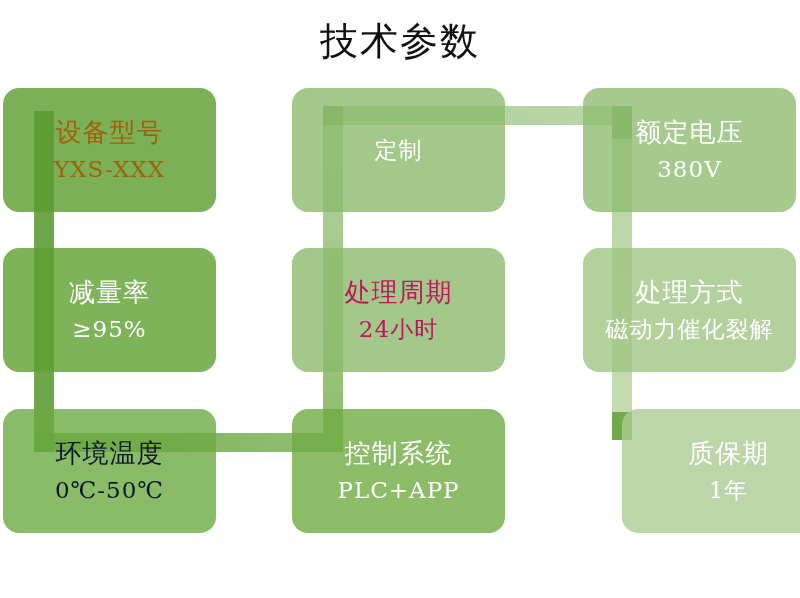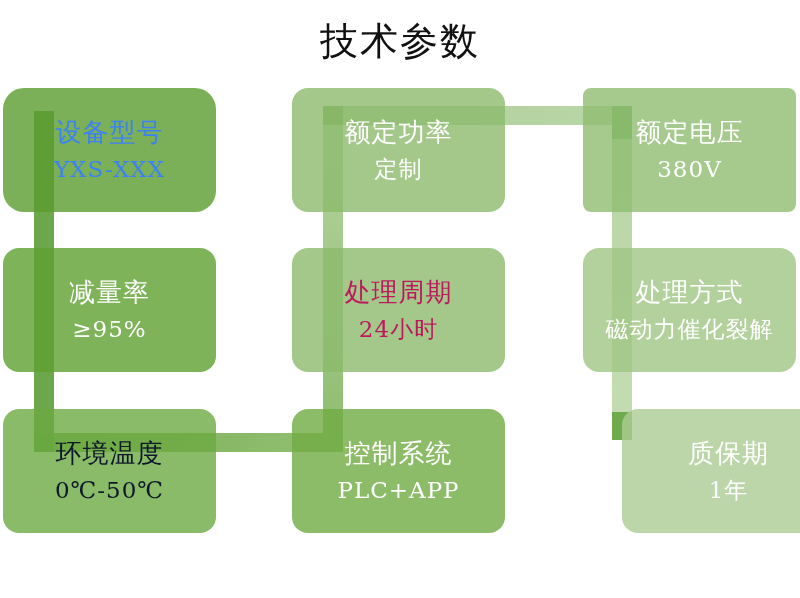--- a/index.html
+++ b/index.html
@@ -38,29 +38,28 @@
   <div id="v1" class="seg" style="background: rgb(108, 167, 75);"></div>
   <div id="h1" class="seg" style="background: linear-gradient(to right, rgb(120, 173, 83), rgb(147, 192, 115));"></div>
   <div id="v2" class="seg" style="background: linear-gradient(rgb(182, 211, 162), rgb(144, 190, 112));"></div>
   <div id="h2" class="seg" style="background: linear-gradient(to right, rgb(174, 208, 154), rgb(186, 214, 167));"></div>
   <div id="v3" class="seg" style="background: linear-gradient(rgb(183, 212, 163), rgb(197, 220, 178));"></div>
   <div id="corner7" class="joint" style="background: rgb(93, 154, 60);"></div>
   <div id="corner2" class="joint" style="background: rgb(121, 173, 82);"></div>
   <div id="corner3" class="joint" style="background: rgb(111, 170, 77);"></div>
   <div id="endcap9" class="joint" style="background: rgb(111, 170, 77);"></div>
 
-  <div class="box b1" style="background: rgba(91, 156, 46, 0.8); color: #3b82f6; border-radius: 21px;">
+  <div class="box b1" style="background: rgba(91, 156, 46, 0.8); color: #a16207;">
     <div class="lbl">设备型号</div>
     <div class="val">YXS-XXX</div>
   </div>
   <div class="box b2" style="background: rgba(140, 186, 109, 0.8); color: rgb(255, 255, 255);">
-    <div class="lbl">额定功率</div>
     <div class="val">定制</div>
   </div>
-  <div class="box b3" style="background: rgba(144, 189, 114, 0.8); color: rgb(255, 255, 255); border-radius: 8px;">
+  <div class="box b3" style="background: rgba(144, 189, 114, 0.8); color: rgb(255, 255, 255);">
     <div class="lbl">额定电压</div>
     <div class="val">380V</div>
   </div>
   <div class="box b4" style="background: rgba(95, 160, 49, 0.8); color: rgb(255, 255, 255); text-align: right;">
     <div class="lbl">减量率</div>
     <div class="val">≥95%</div>
   </div>
   <div class="box b5" style="background: rgba(140, 186, 109, 0.8); color: #be185d;">
     <div class="lbl">处理周期</div>
     <div class="val">24小时</div>

